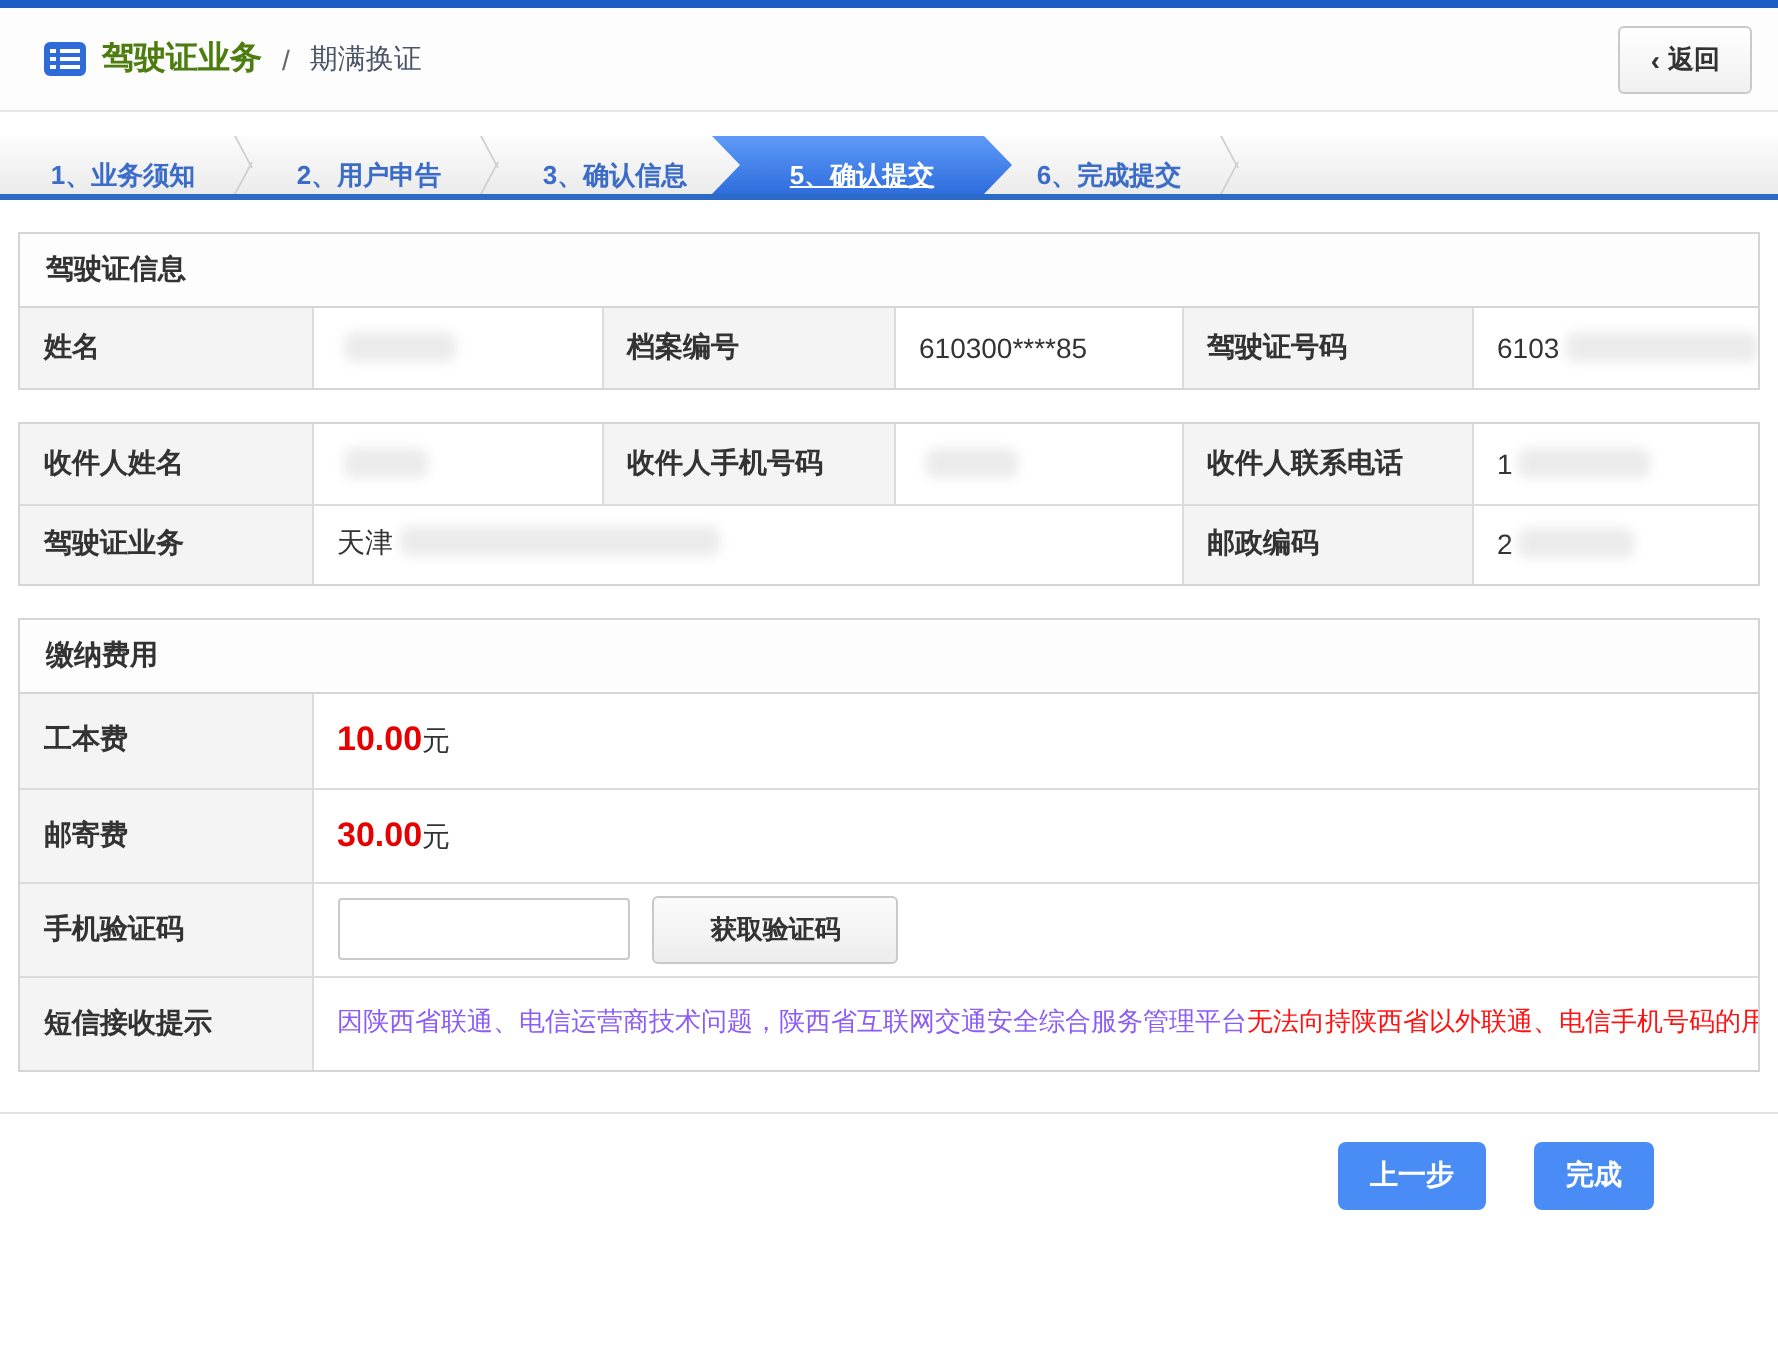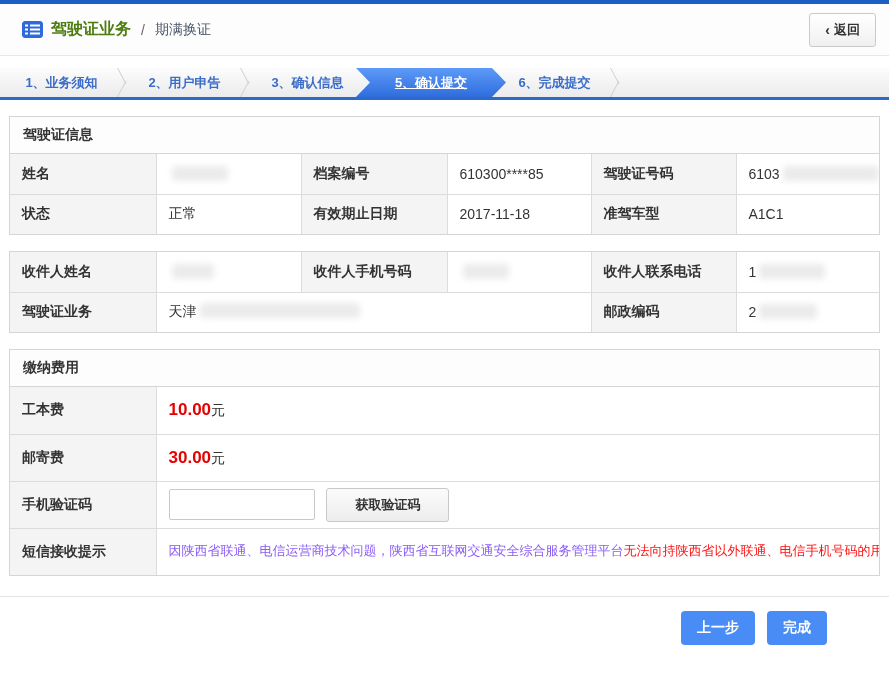--- a/index.html
+++ b/index.html
@@ -44,21 +44,21 @@
   .steps-wrap { margin-top: 12px; }
   .steps {
     display: flex;
     height: 32px;
     background: linear-gradient(#fcfcfc, #ebebeb);
     border-bottom: 3px solid #2b6ac6;
     position: relative;
   }
   .step {
     width: 123px;
-    display: flex; align-items: center; justify-content: center;
+    display: flex; align-items: flex-end; justify-content: center;
     color: #3a6cc8; font-size: 13px; font-weight: bold;
     position: relative;
     cursor: pointer;
   }
   .step-sep { position: absolute; right: 0; top: 0; width: 12px; height: 100%; pointer-events: none; }
   .step-sep::before, .step-sep::after {
     content: ""; position: absolute; right: 5px; width: 1px; background: #cfcfcf;
   }
   .step-sep::before { top: 0; height: 16px; transform: skewX(28deg); transform-origin: top; }
   .step-sep::after  { bottom: 0; height: 16px; transform: skewX(-28deg); transform-origin: bottom; }
@@ -148,21 +148,21 @@
   .notice-b { color: #ff1212; }
 
   
   .footer-divider {
     margin-top: 20px;
     border-top: 1px solid #e2e2e2;
   }
   .footer-actions {
     display: flex;
     justify-content: flex-end;
-    gap: 12px;
+    gap: 24px;
     padding: 14px 62px 0 0;
   }
   .primary-btn {
     min-width: 56px;
     padding: 8px 16px;
     border: none;
     border-radius: 4px;
     background: #4a8cf5;
     color: #fff;
     font-size: 14px;
@@ -235,28 +235,20 @@
       </colgroup>
     <tbody>
         <tr>
       <td class="lbl">姓名</td>
       <td class="val"><span></span><span class="redact" style="width:56px"></span></td>
       <td class="lbl">档案编号</td>
       <td class="val"><span>610300****85</span></td>
       <td class="lbl">驾驶证号码</td>
       <td class="val"><span>6103</span><span class="redact" style="width:96px"></span></td>
     </tr>
-    <tr>
-      <td class="lbl">状态</td>
-      <td class="val"><span>正常</span></td>
-      <td class="lbl">有效期止日期</td>
-      <td class="val"><span>2017-11-18</span></td>
-      <td class="lbl">准驾车型</td>
-      <td class="val"><span>A1C1</span></td>
-    </tr>
   </tbody>
     </table>
 </div>
 
 <div class="section">
   <table class="info">
     <colgroup>
         <col style="width:146px">
         <col style="width:145px">
         <col style="width:146px">

